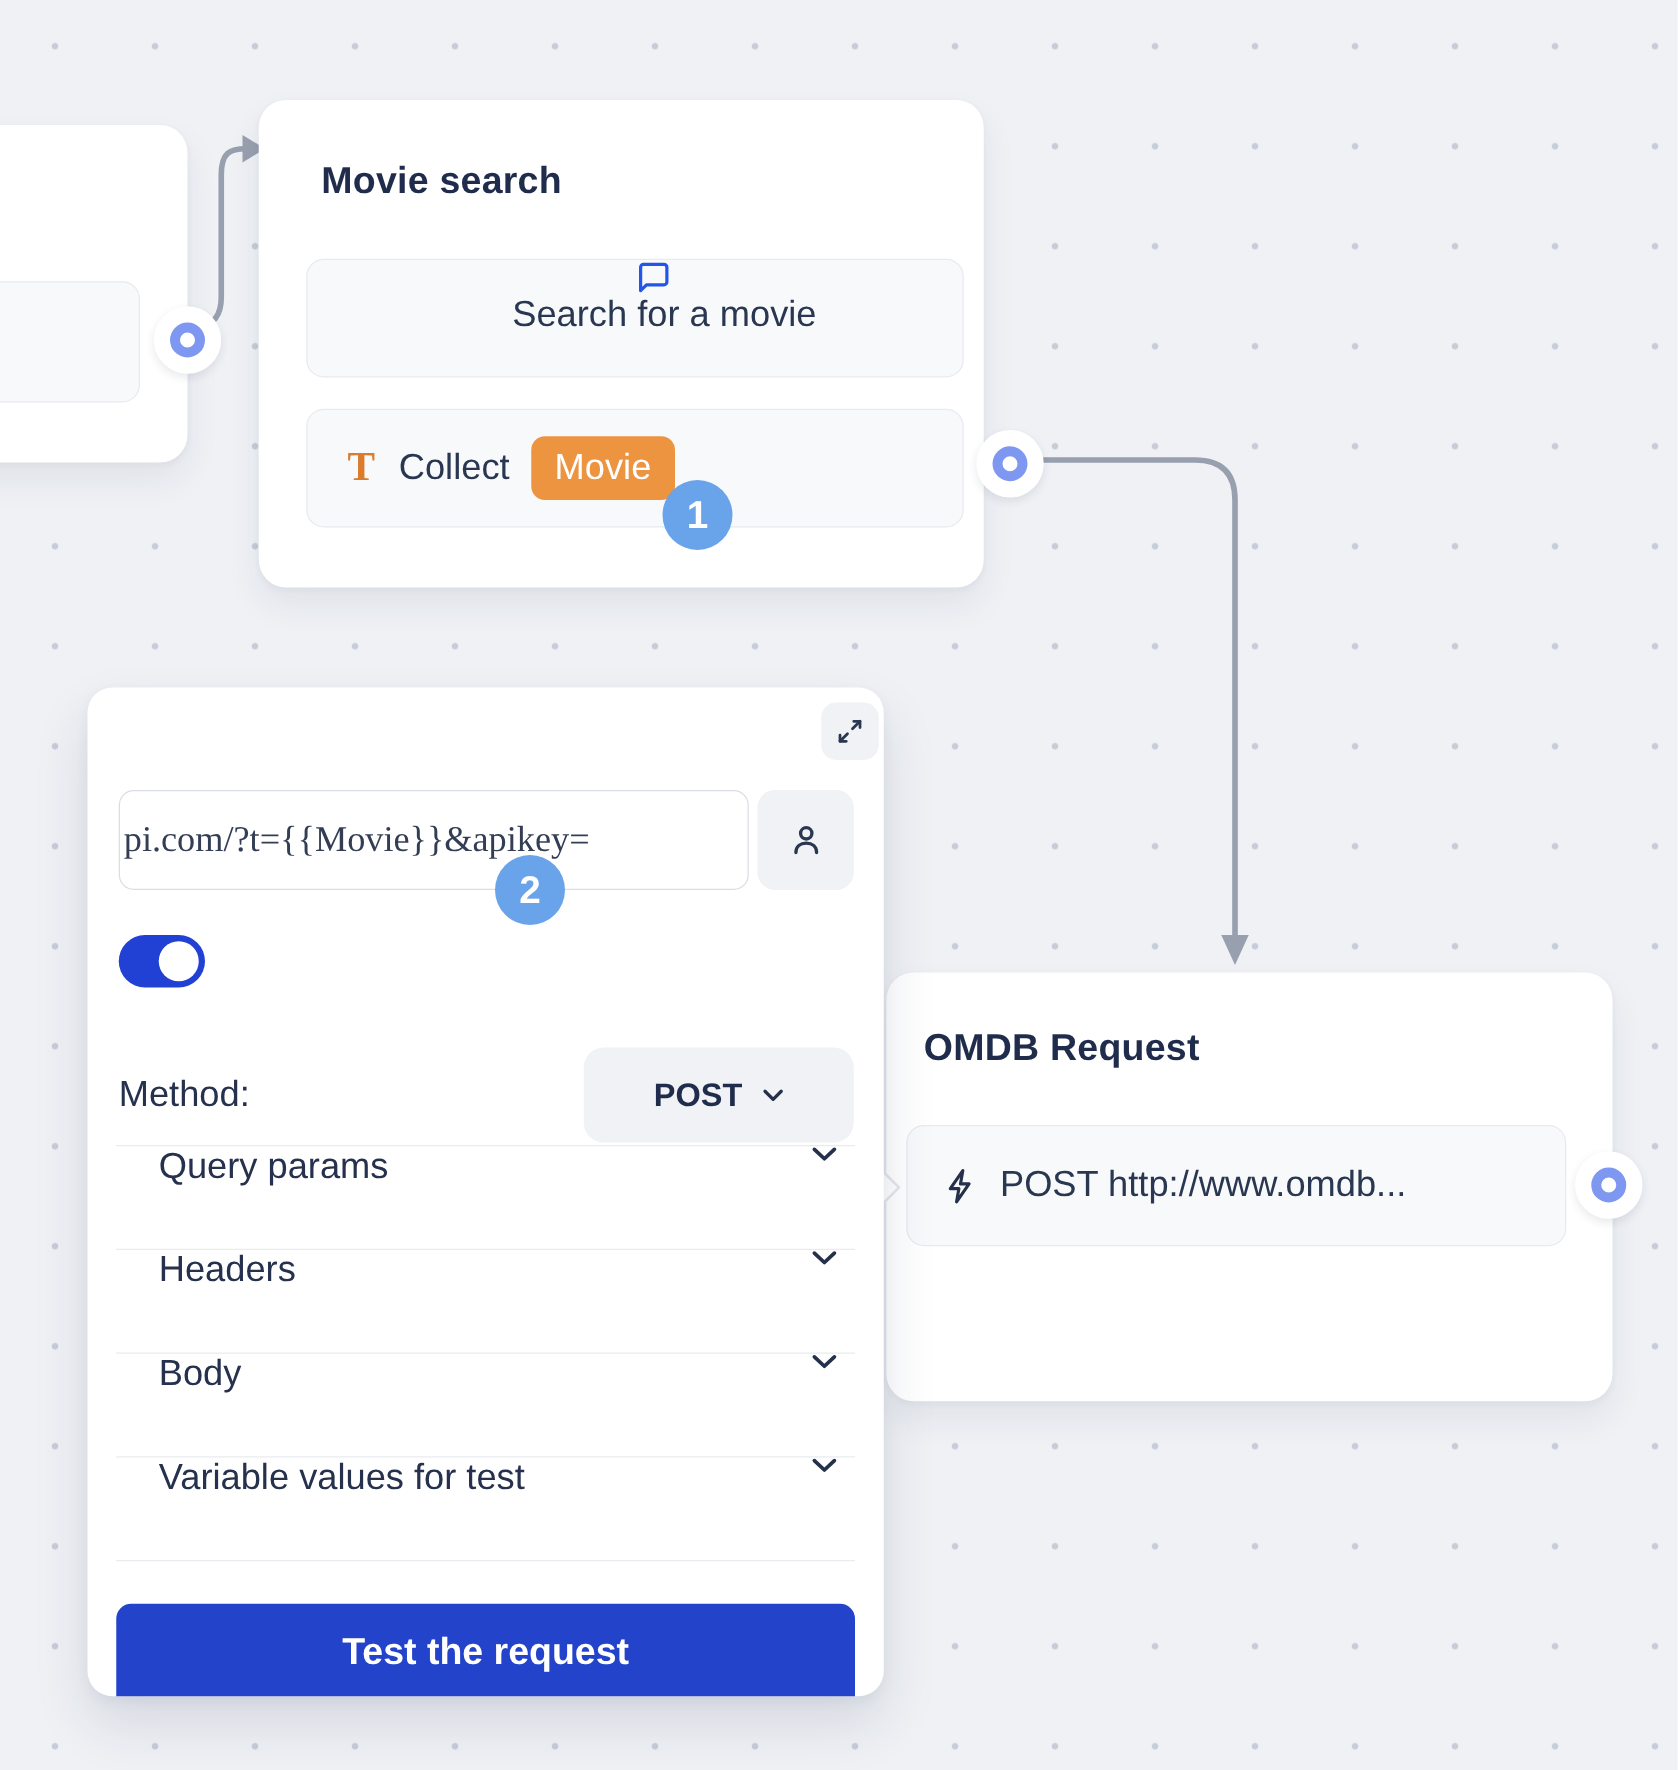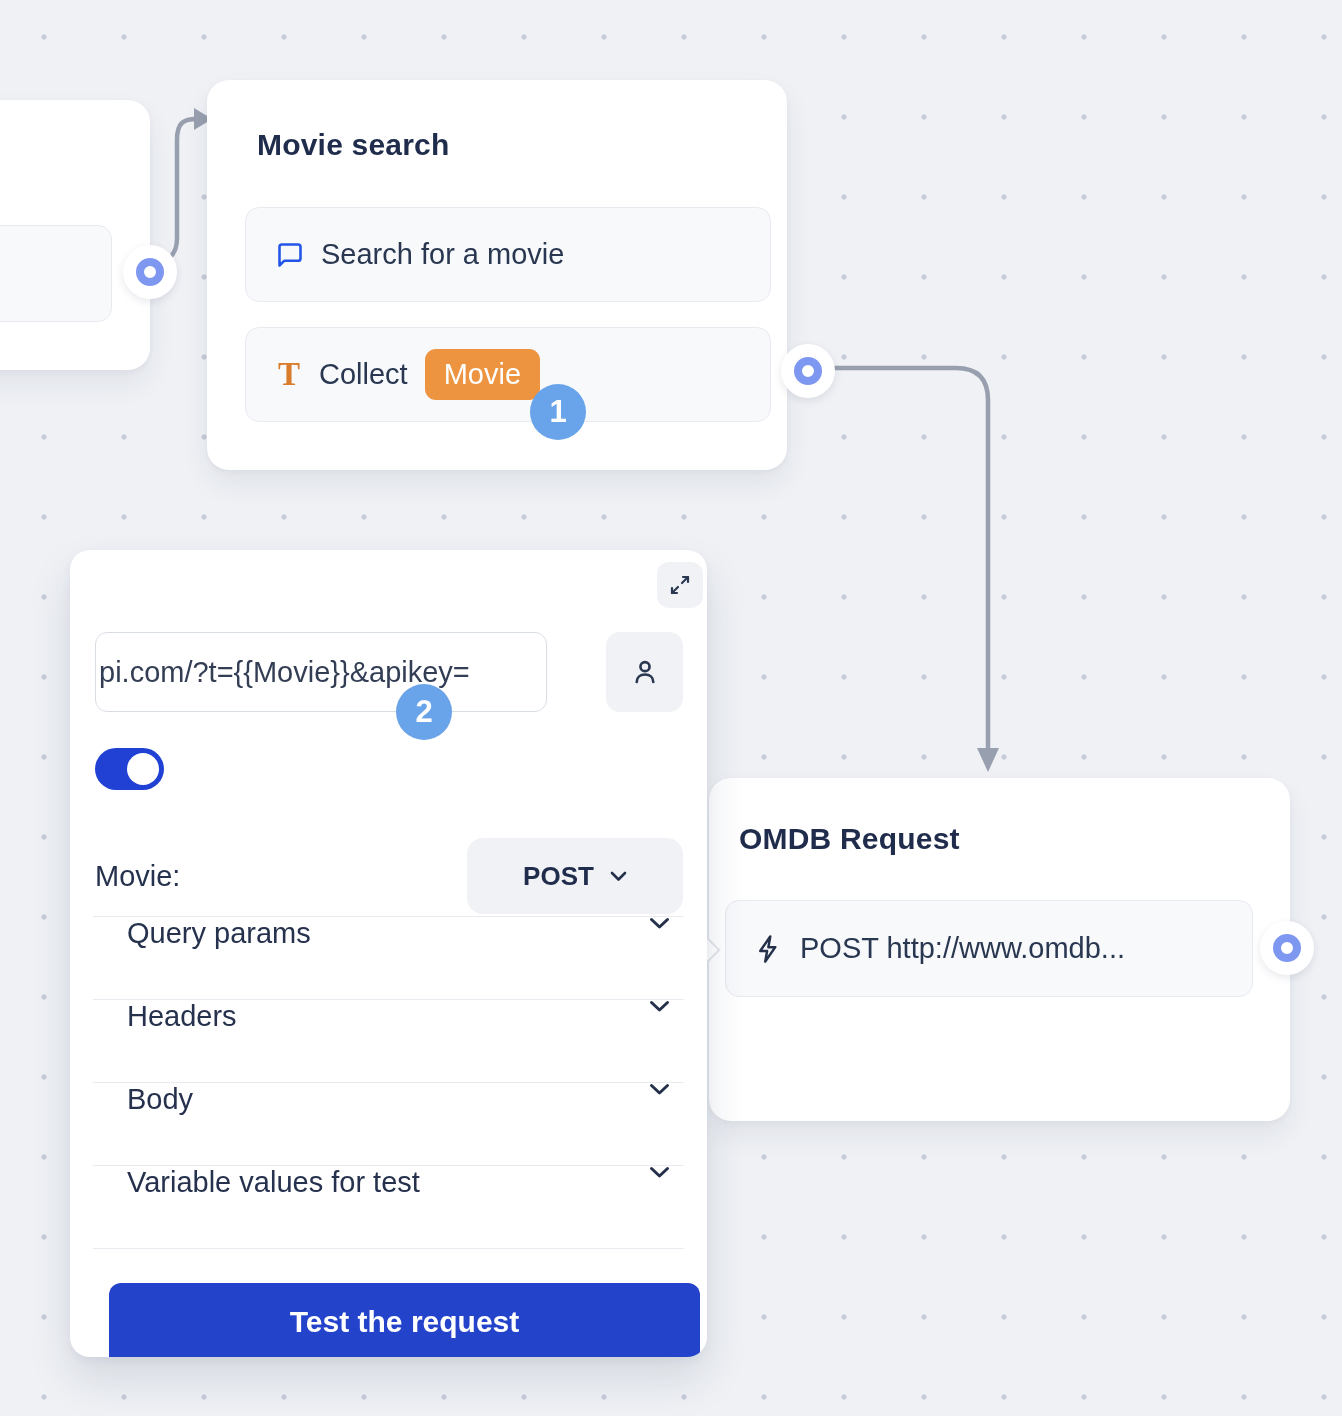--- a/index.html
+++ b/index.html
@@ -42,41 +42,41 @@
   }
   
   #panel{
     position:absolute;left:70px;top:550px;width:637px;height:807px;background:#ffffff;
     border-radius:20px;box-shadow:0 22px 44px rgba(28,38,74,0.12),0 4px 10px rgba(28,38,74,0.05);
     z-index:6;overflow:hidden;
   }
   .gray-btn{background:#f0f2f5;border-radius:12px;display:flex;align-items:center;justify-content:center;}
   #expand-btn{position:absolute;left:587px;top:12px;width:46px;height:46px;}
   #url-input{
-    position:absolute;left:25px;top:82px;width:452px;height:80px;box-sizing:border-box;
+    position:absolute;left:25px;top:82px;width:504px;height:80px;box-sizing:border-box;
     border:1.5px solid #d9dde4;border-radius:12px;background:#ffffff;
-    display:flex;align-items:center;overflow:hidden;
+    display:flex;align-items:center;overflow:hidden;font-family:Liberation Serif, serif;
   }
   #url-input span{font-size:29px;color:#333e55;white-space:nowrap;margin-left:-5px;padding-left:8px;}
   #person-btn{position:absolute;left:536px;top:82px;width:77px;height:80px;border-radius:14px;}
   .panel-label{font-size:29px;color:#25314d;}
   #adv-row{position:absolute;left:25px;top:196px;width:588px;height:46px;display:flex;align-items:center;justify-content:space-between;}
   .toggle{position:relative;width:69px;height:42px;border-radius:21px;background:#2140d4;}
   .toggle .knob{position:absolute;right:5px;top:5px;width:32px;height:32px;border-radius:50%;background:#ffffff;}
   #method-row{position:absolute;left:25px;top:286px;width:588px;height:80px;display:flex;align-items:center;justify-content:space-between;}
   #method-btn{width:216px;height:76px;border-radius:16px;gap:16px;font-size:26px;font-weight:700;color:#1f2c4b;}
   #sections{position:absolute;left:23px;top:366px;width:591px;border-top:1.5px solid #e9ebf0;}
   .acc-row{
     height:82px;border-bottom:1.5px solid #e9ebf0;display:flex;align-items:flex-start;
     justify-content:space-between;padding-left:34px;padding-right:14px;
   }
   #test-btn{
     position:absolute;left:23px;top:733px;width:591px;height:92px;border-radius:12px;
     background:#2443cb;color:#ffffff;font-size:30px;font-weight:700;
-    display:flex;align-items:flex-start;justify-content:center;padding-top:22px;box-sizing:border-box;margin-left:16px;
+    display:flex;align-items:flex-start;justify-content:center;padding-top:22px;box-sizing:border-box;
   }
   
   #panel-tail{
     position:absolute;left:694px;top:939px;width:22px;height:22px;background:#ffffff;
     border:2px solid #e2e6ec;transform:rotate(45deg);z-index:5;box-sizing:border-box;
   }
   #connectors{position:absolute;left:0;top:0;z-index:2;}
 </style>
 </head>
 <body>
@@ -94,21 +94,21 @@
     <div class="item-box" style="left:30px;top:125px;width:142px;height:97px;"></div>
   </div>
   <div class="port" style="left:123px;top:245px;">
     <div class="halo"></div>
       <div class="ring"></div>
   </div>
 
   <div class="card" style="left:207px;top:80px;width:580px;height:390px;">
     <div class="node-title" style="position:absolute;left:50px;top:48px;">Movie search</div>
 
-    <div class="item-box" style="left:38px;top:127px;width:526px;height:95px;padding-left:30px;">
+    <div class="item-box" style="left:38px;top:127px;width:526px;height:95px;padding-left:30px;flex-direction:column;">
       <svg class="svg-icon" width="28" height="28" viewBox="0 0 24 24">
         <path d="M21 15a2 2 0 0 1-2 2H7l-4 4V5a2 2 0 0 1 2-2h14a2 2 0 0 1 2 2z" fill="none" stroke="#2356e8" stroke-width="2.2" stroke-linejoin="round"></path>
       </svg>
       <span class="item-label" style="margin-left:17px;">Search for a movie</span>
     </div>
 
     <div class="item-box" style="left:38px;top:247px;width:526px;height:95px;padding-left:32px;">
       <span style="font-family:'Liberation Serif','DejaVu Serif',serif;font-size:33px;color:#d97c2b;font-weight:600;line-height:1;">T</span>
       <span class="item-label" style="margin-left:19px;">Collect</span>
       <span class="var-badge">Movie</span>
@@ -164,21 +164,21 @@
 
     <div class="step-badge" style="left:326px;top:134px;">2</div>
 
     <div id="adv-row">
       <div class="toggle">
         <div class="knob"></div>
       </div>
     </div>
 
     <div id="method-row">
-      <span class="panel-label">Movie:</span>
+      <span class="panel-label">Method:</span>
       <div id="method-btn" class="gray-btn">
         <span>POST</span>
         <svg width="17" height="11" viewBox="0 0 17 11">
           <polyline points="2,2 8.5,8.5 15,2" fill="none" stroke="#25304a" stroke-width="2.6" stroke-linecap="round" stroke-linejoin="round"></polyline>
         </svg>
       </div>
     </div>
 
     <div id="sections">
       <div class="acc-row">

